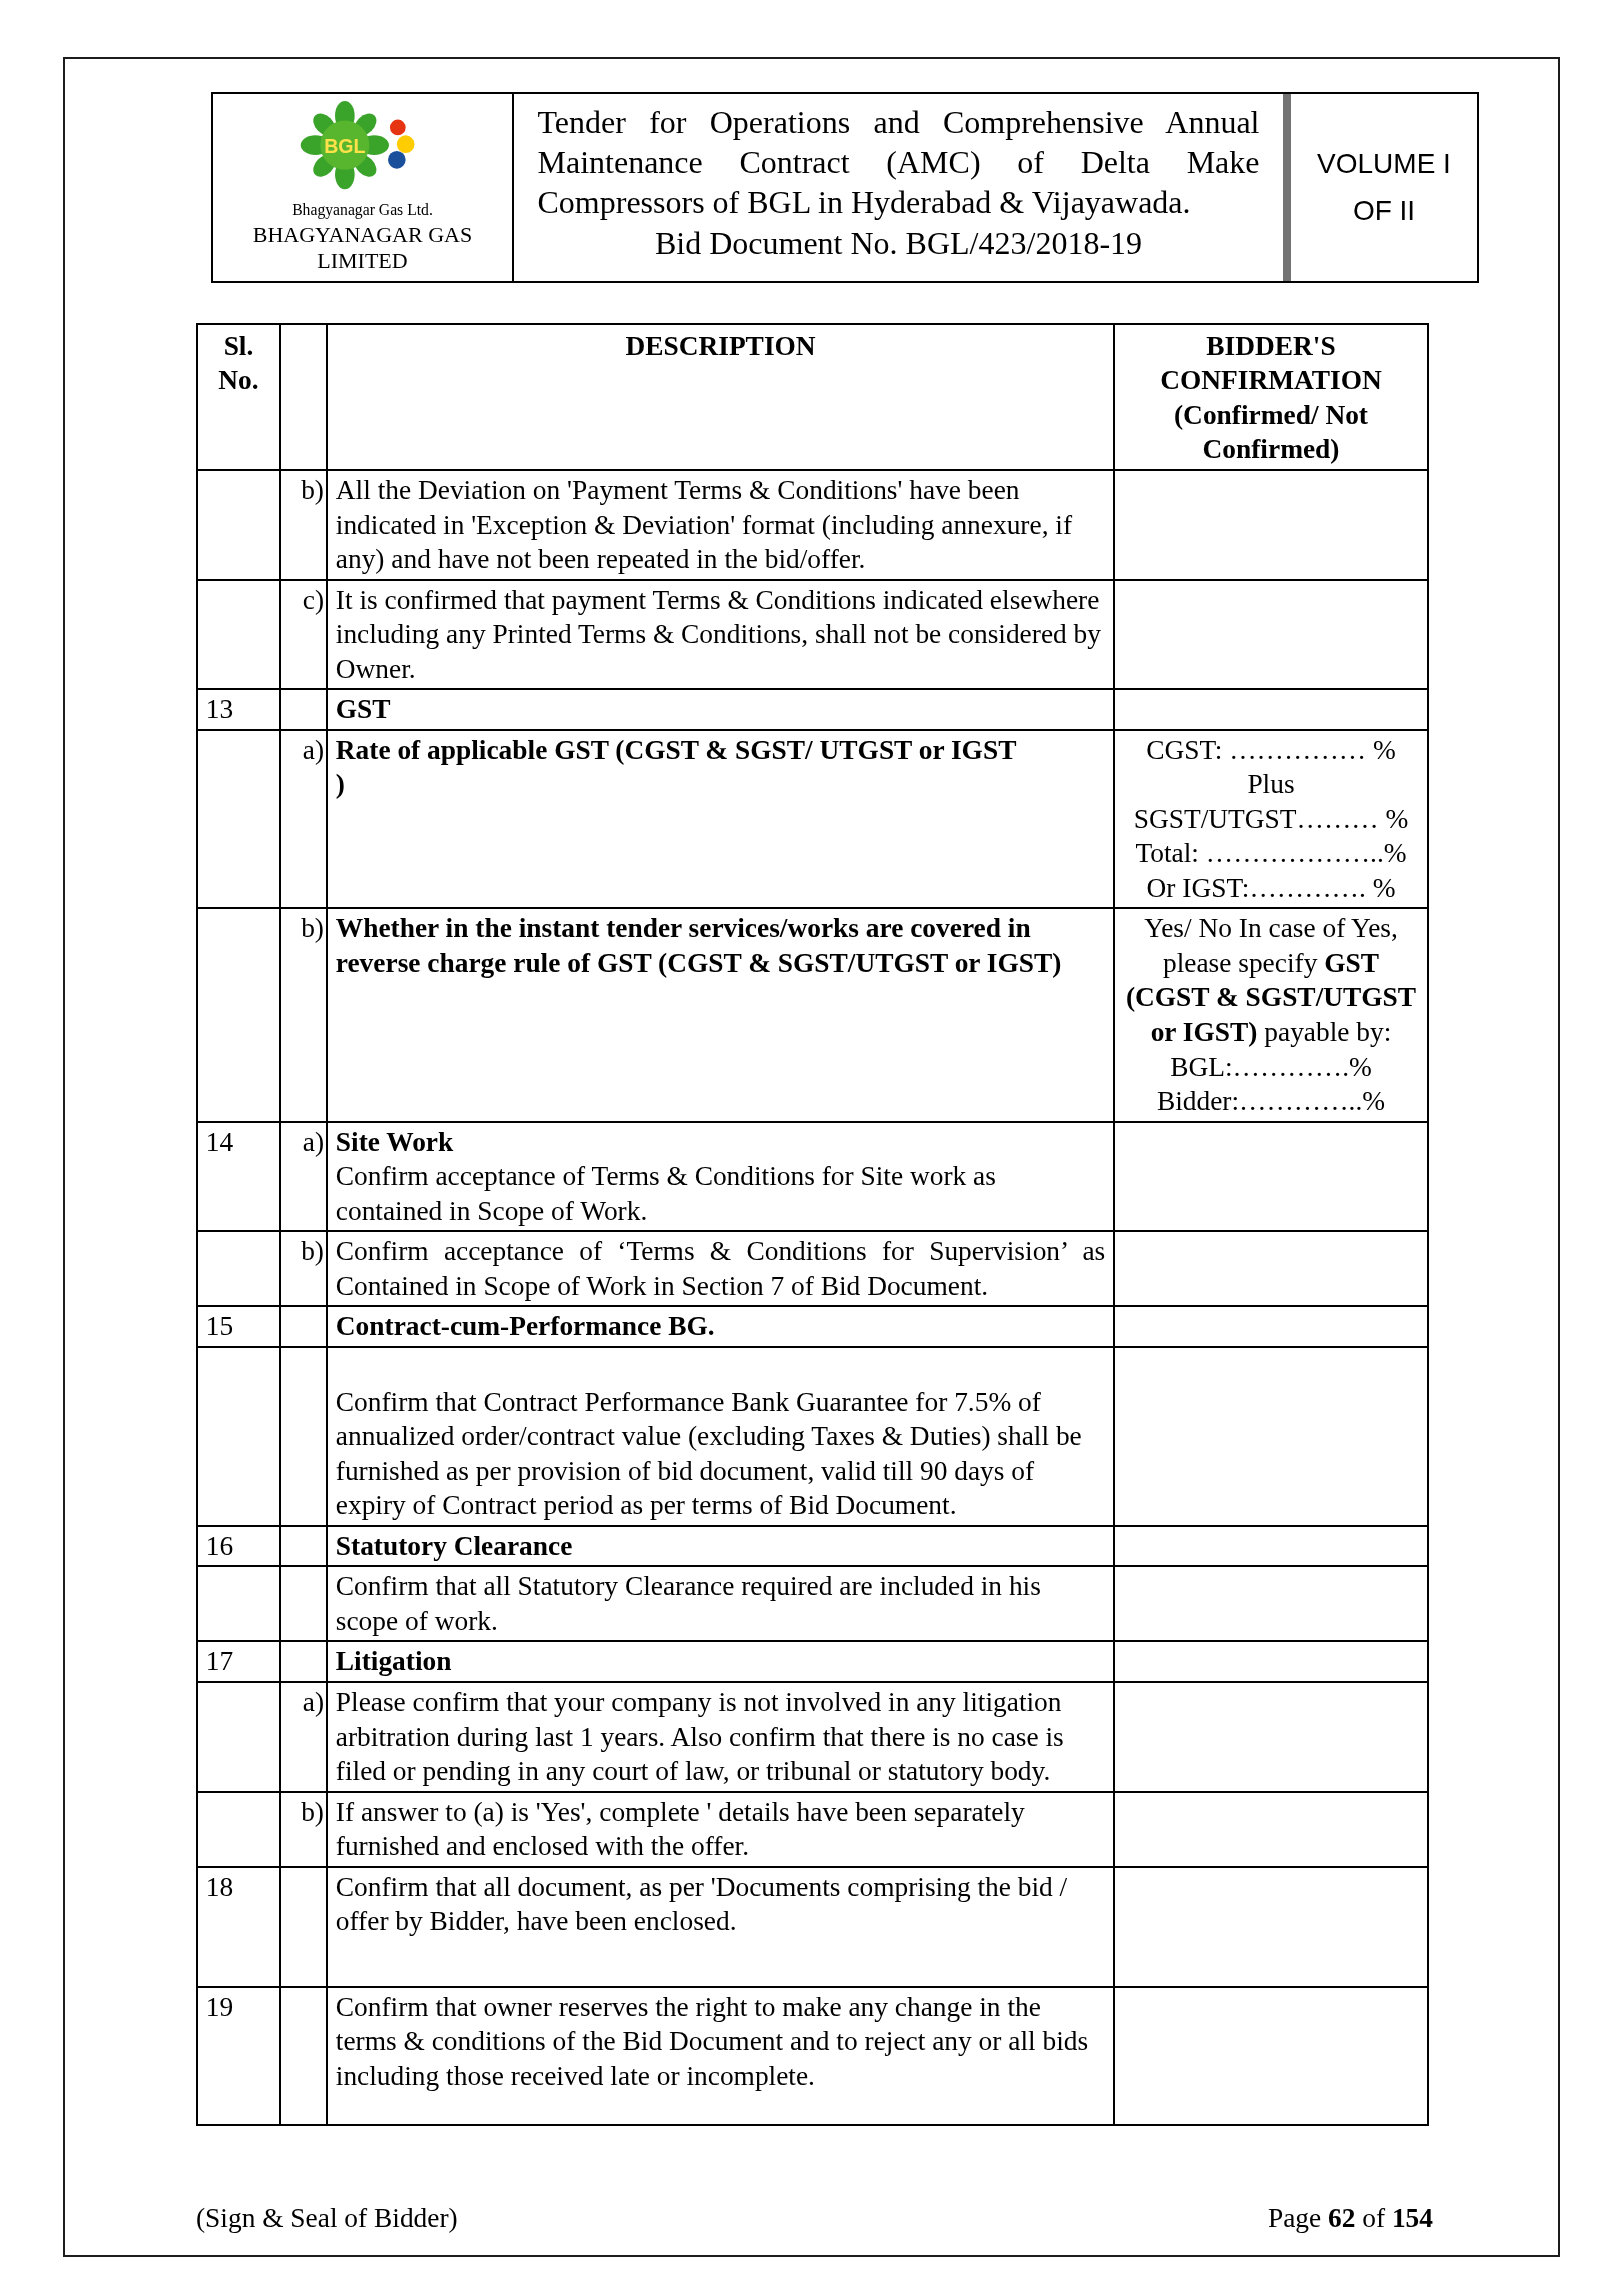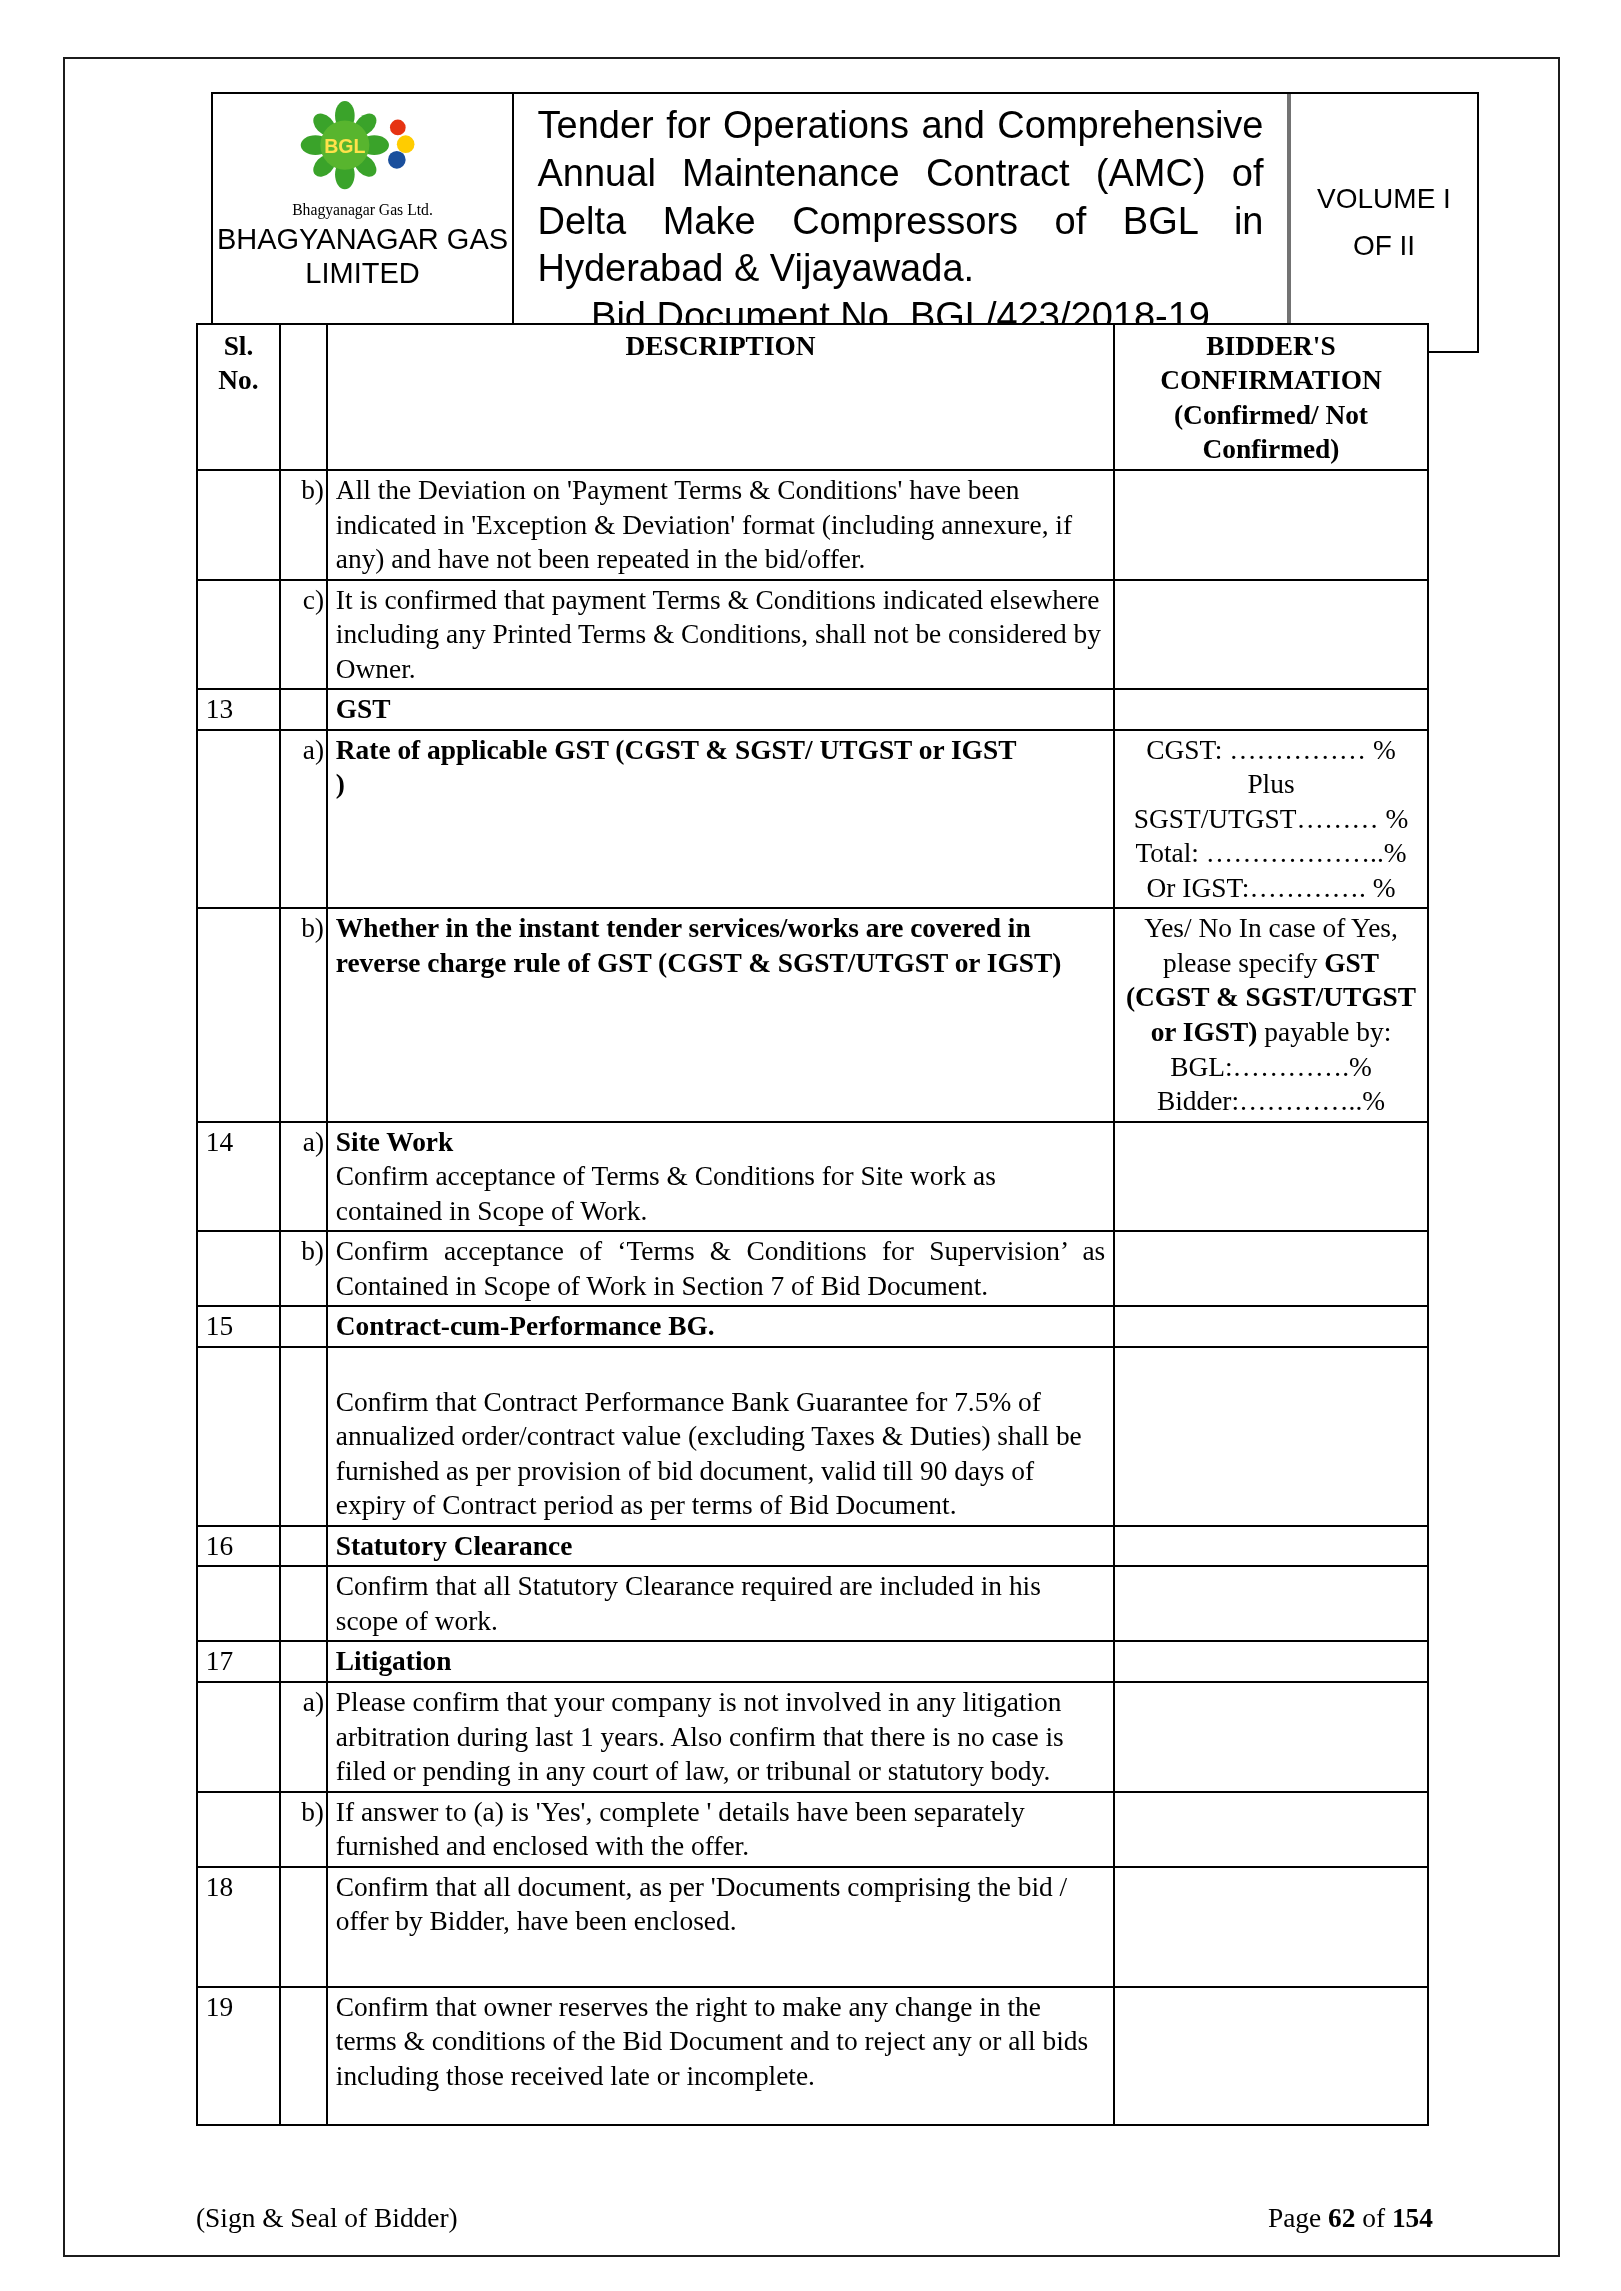--- a/index.html
+++ b/index.html
@@ -7,22 +7,22 @@
   .page {
     position:relative; width:1621px; height:2292px; background:#fff;
     font-family:"Liberation Serif", serif; color:#000; overflow:hidden;
   }
   .page-border { position:absolute; left:63px; top:57px; right:61px; bottom:35px; border:2px solid #1c1c1c; }
 
   
   .header-block { position:absolute; left:211px; top:92px; width:1268px; display:flex; border:2px solid #000; background:#fff; }
   .h-logo { width:301px; border-right:2px solid #000; text-align:center; padding:5.9px 3.9px 7.8px; }
   .logo-caption { color:#000000; font-size:15.7px; line-height:1; margin-top:-3.9px; margin-bottom:3.9px; }
-  .org-name { font-family:Liberation Sans, sans-serif; font-size:29px; line-height:1.18; }
-  .h-title { flex:1; border-right:4px solid #737373; padding:7.8px 23.5px 9.8px; font-family:Liberation Sans, sans-serif; font-size:38px; line-height:1.26; }
+  .org-name { font-family:Liberation Serif, serif; font-size:22px; line-height:1.18; }
+  .h-title { flex:1; border-right:8px solid #737373; padding:7.8px 23.5px 9.8px; font-family:Liberation Serif, serif; font-size:32px; line-height:1.26; }
   .title-main { text-align:justify; }
   .title-doc { text-align:center; }
   .h-vol { width:186px; display:flex; flex-direction:column; align-items:center; justify-content:center;
            font-family:"Liberation Sans", sans-serif; font-size:28px; line-height:1.35;gap:9px; }
 
   
   .main-table { position:absolute; left:196px; top:323px; width:1231px; border-collapse:collapse; table-layout:fixed; }
   .main-table th, .main-table td { border:2px solid #000; vertical-align:top; font-size:27.4px; line-height:1.26; padding:2px 7.8px; background:#fff; }
   .main-table th { font-weight:bold; text-align:center; padding-top:3.9px;margin-top:40px; }
   .c-sl { text-align:left; }

